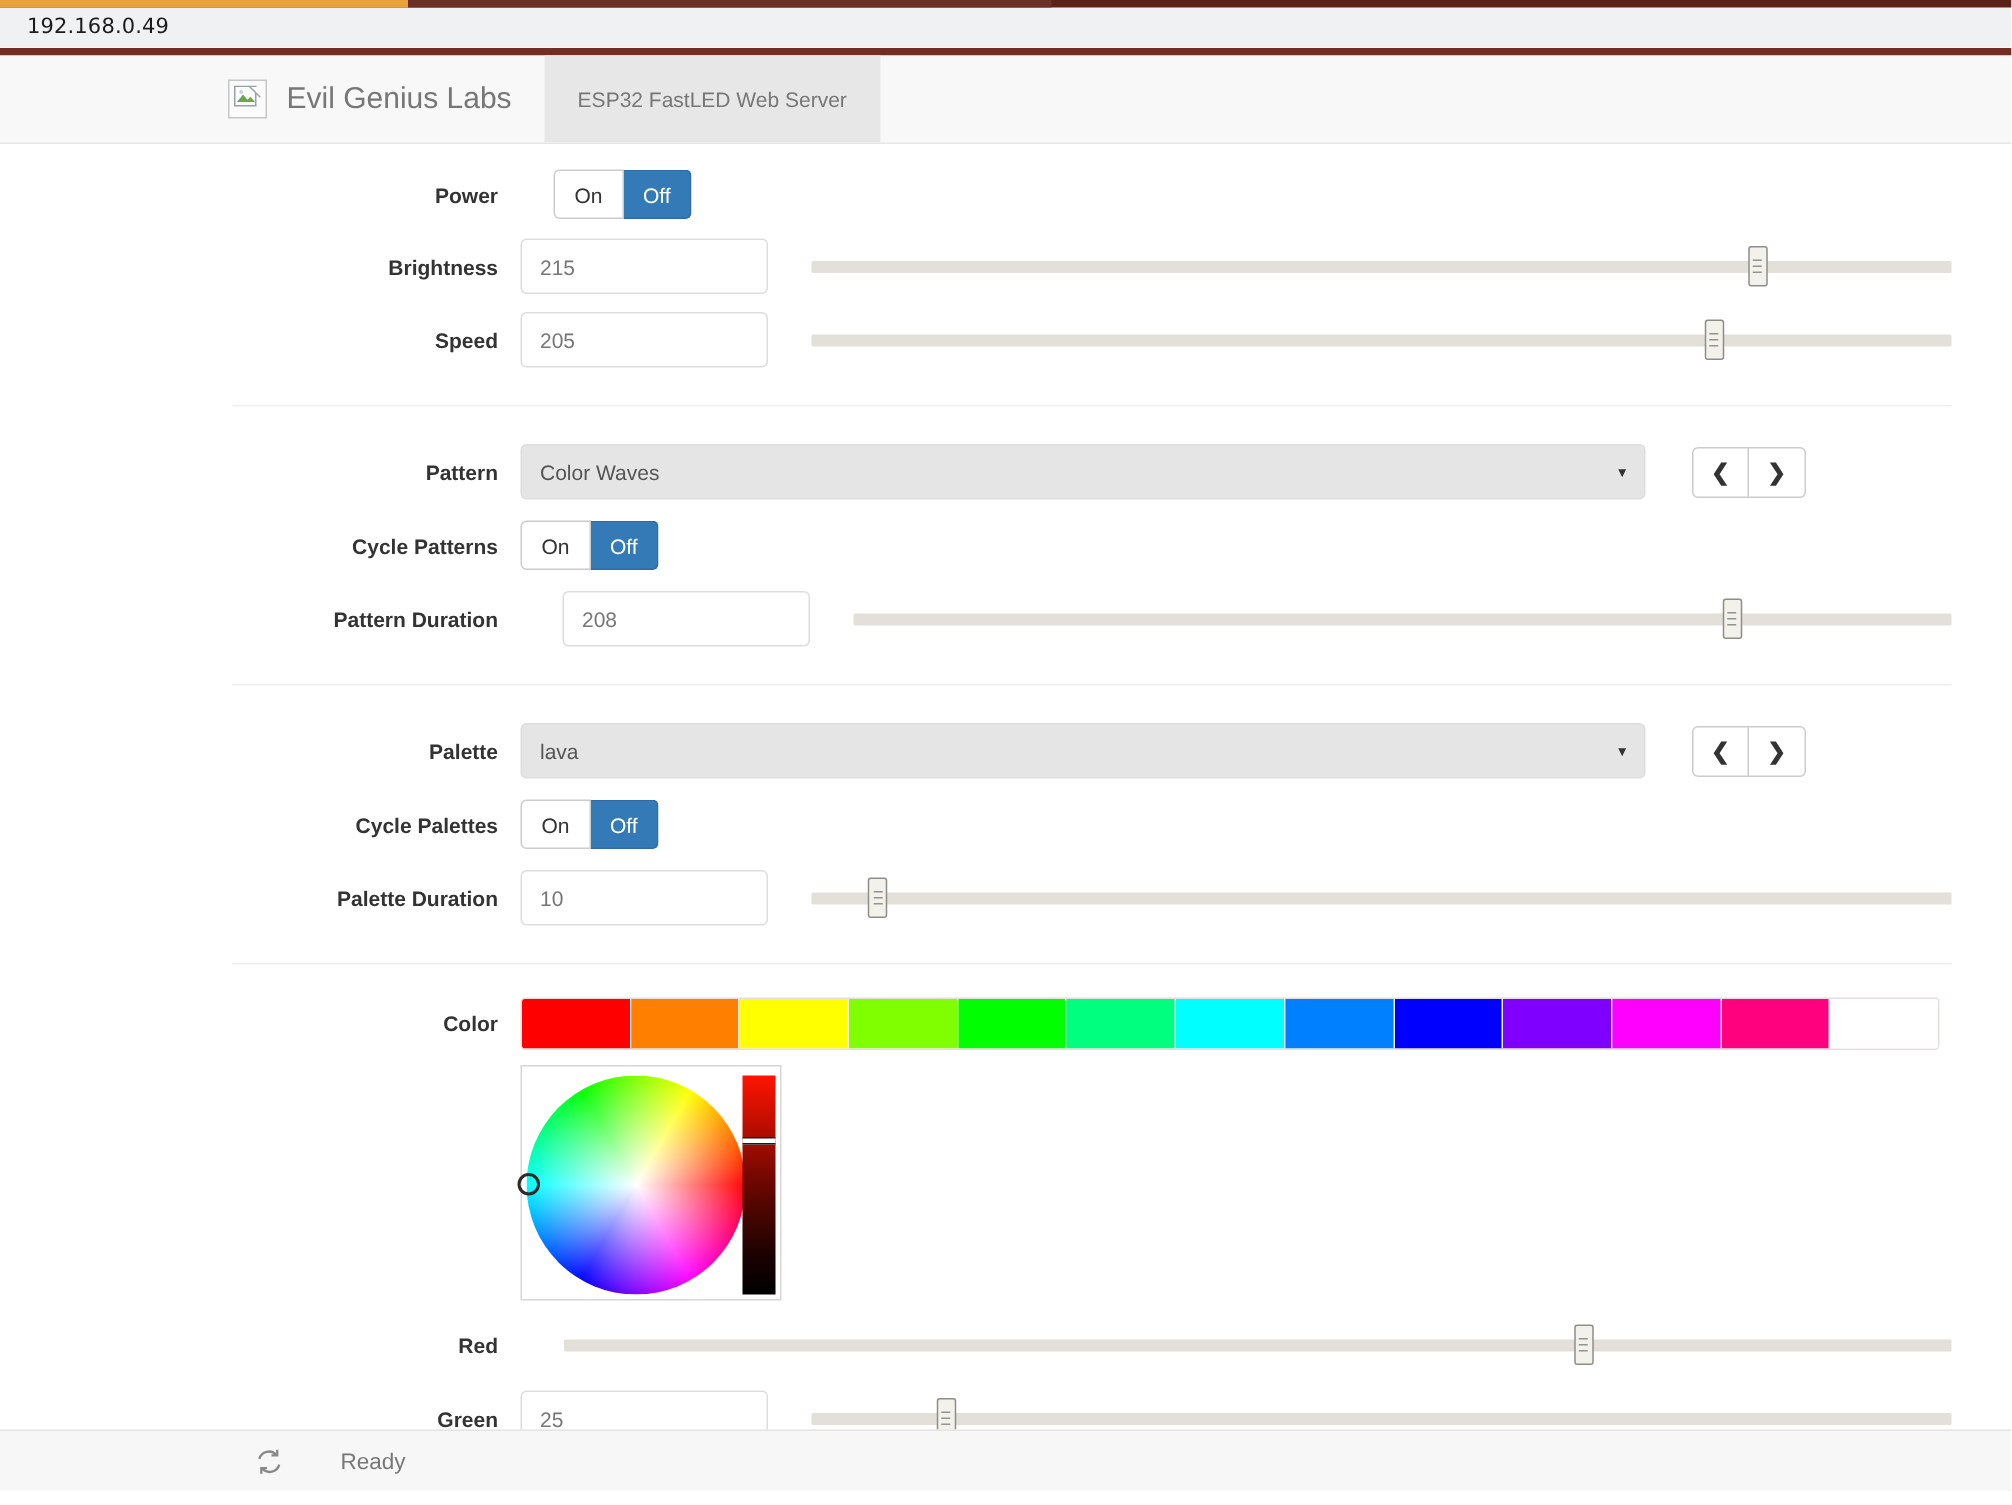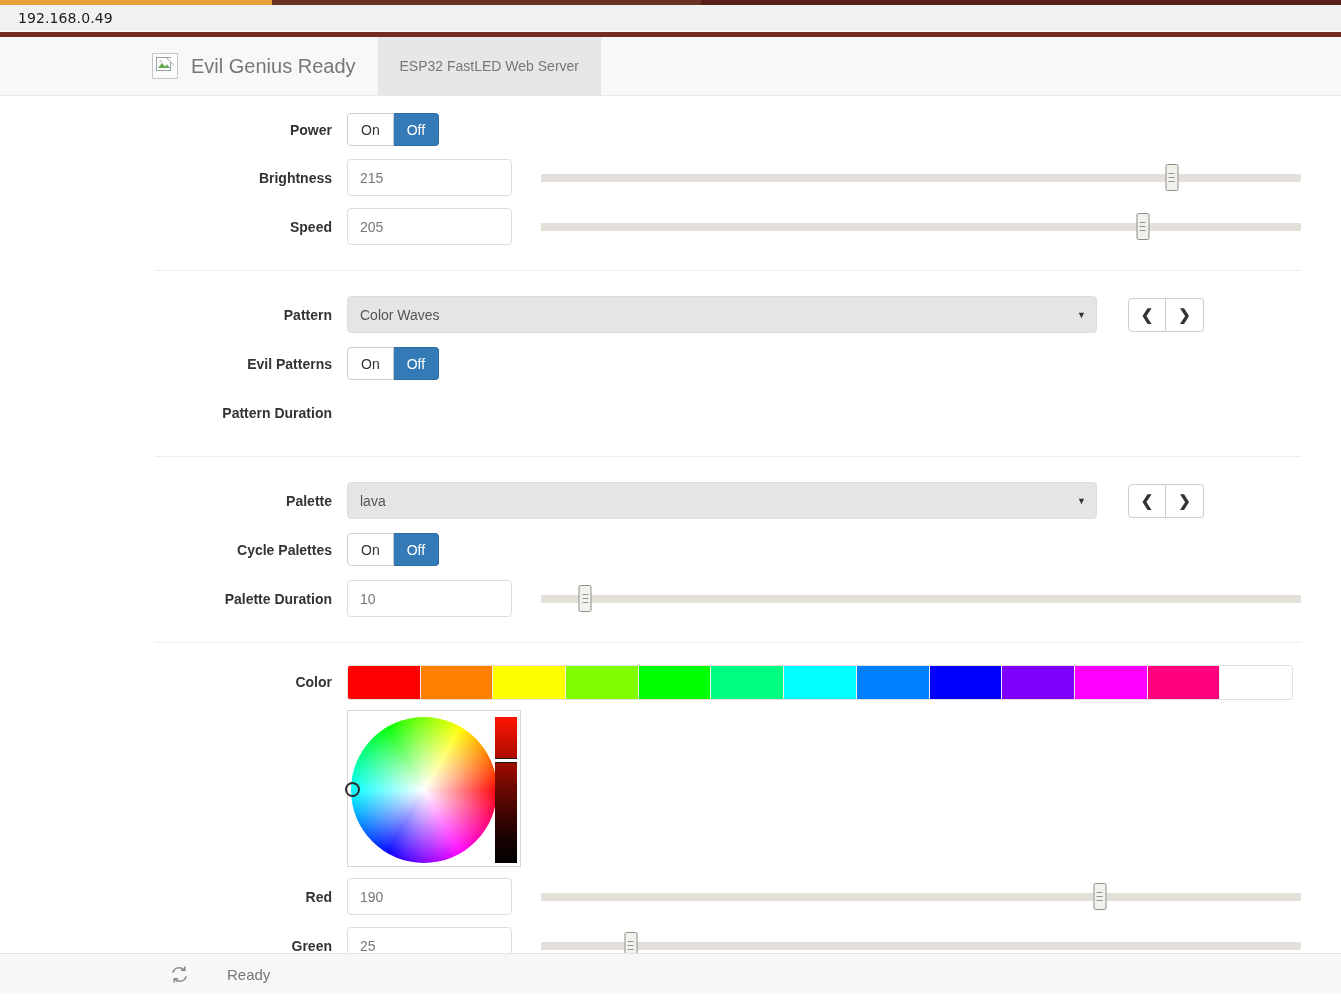--- a/index.html
+++ b/index.html
@@ -293,30 +293,30 @@
   <div class="brand">
     <span class="brand-logo">
       <svg width="18" height="18" viewBox="0 0 18 18">
         <rect x="0.5" y="0.5" width="14" height="13" fill="#fdfdfd" stroke="#9aa0a6" stroke-width="1"></rect>
         <path d="M2 11 L6 6 L9 9.5 L11 7.5 L14 11 Z" fill="#6aa84f"></path>
         <path d="M11 1 L17 7 L17 1 Z" fill="#ffffff"></path>
         <path d="M10.5 0.8 L17.5 7.8" stroke="#9aa0a6" stroke-width="1"></path>
         <circle cx="4.8" cy="4.3" r="1.3" fill="#c7d0d8"></circle>
       </svg>
     </span>
-    <span class="brand-text">Evil Genius Ready</span>
+    <span class="brand-text">Evil Genius Labs</span>
   </div>
   <div class="nav-tab active">
     <span>ESP32 FastLED Web Server</span>
   </div>
 </div>
 
 <div id="main">
 
-  <div class="form-row" style="margin-top:10px;height:47px;">
+  <div class="form-row" style="margin-top:10px;height:47px;gap:22px;">
     <div class="row-label">Power</div>
     <div class="row-body">
       <div class="btn-group">
         <div class="btn-tg">On</div>
         <div class="btn-tg active">Off</div>
       </div>
     </div>
   </div>
 
   <div class="form-row" style="height:49px;">
@@ -359,31 +359,42 @@
         <span class="select-caret">▼</span>
       </div>
       <div class="nav-btns">
         <div class="nav-btn">❮</div>
         <div class="nav-btn">❯</div>
       </div>
     </div>
   </div>
 
   <div class="form-row" style="height:49px;">
-    <div class="row-label">Evil Patterns</div>
+    <div class="row-label">Cycle Patterns</div>
     <div class="row-body">
       <div class="btn-group">
         <div class="btn-tg">On</div>
         <div class="btn-tg active">Off</div>
       </div>
     </div>
   </div>
 
   <div class="form-row" style="height:49px;gap:28px;">
     <div class="row-label">Pattern Duration</div>
+    <div class="row-body">
+      <input class="num-input" value="208" style="">
+      <div class="slider-wrap">
+        <div class="slider-track"></div>
+        <div class="slider-handle" id="sl-patdur" style="left: 80%;">
+            <i></i>
+            <i></i>
+            <i></i>
+          </div>
+      </div>
+    </div>
   </div>
 
   <hr class="sep">
 
   <div class="form-row" style="height:49px;">
     <div class="row-label">Palette</div>
     <div class="row-body">
       <div class="select-box">
         <span>lava</span>
         <span class="select-caret">▼</span>
@@ -453,21 +464,20 @@
         <div class="vstrip">
           <div class="vstrip-marker"></div>
         </div>
       </div>
     </div>
   </div>
 
   <div class="form-row" style="height:49px;">
     <div class="row-label">Red</div>
     <div class="row-body">
-      <input class="num-input" value="190" style="">
       <div class="slider-wrap">
         <div class="slider-track"></div>
         <div class="slider-handle" id="sl-red" style="left: 73.5%;">
             <i></i>
             <i></i>
             <i></i>
           </div>
       </div>
     </div>
   </div>

